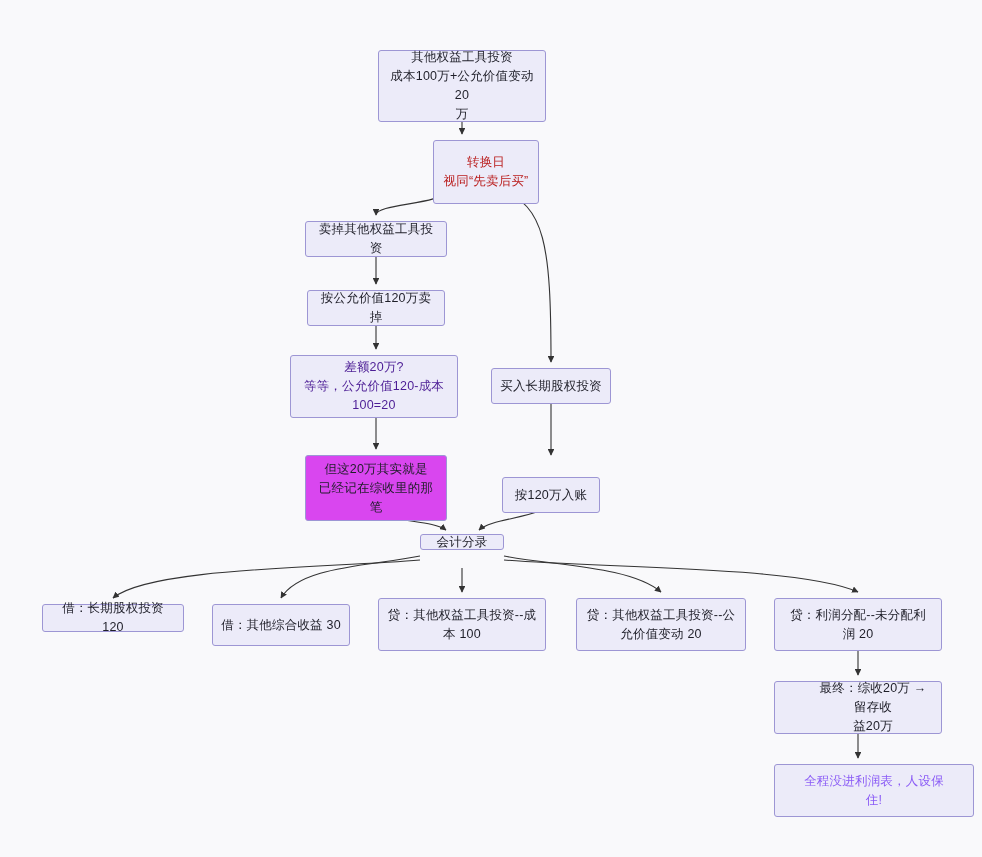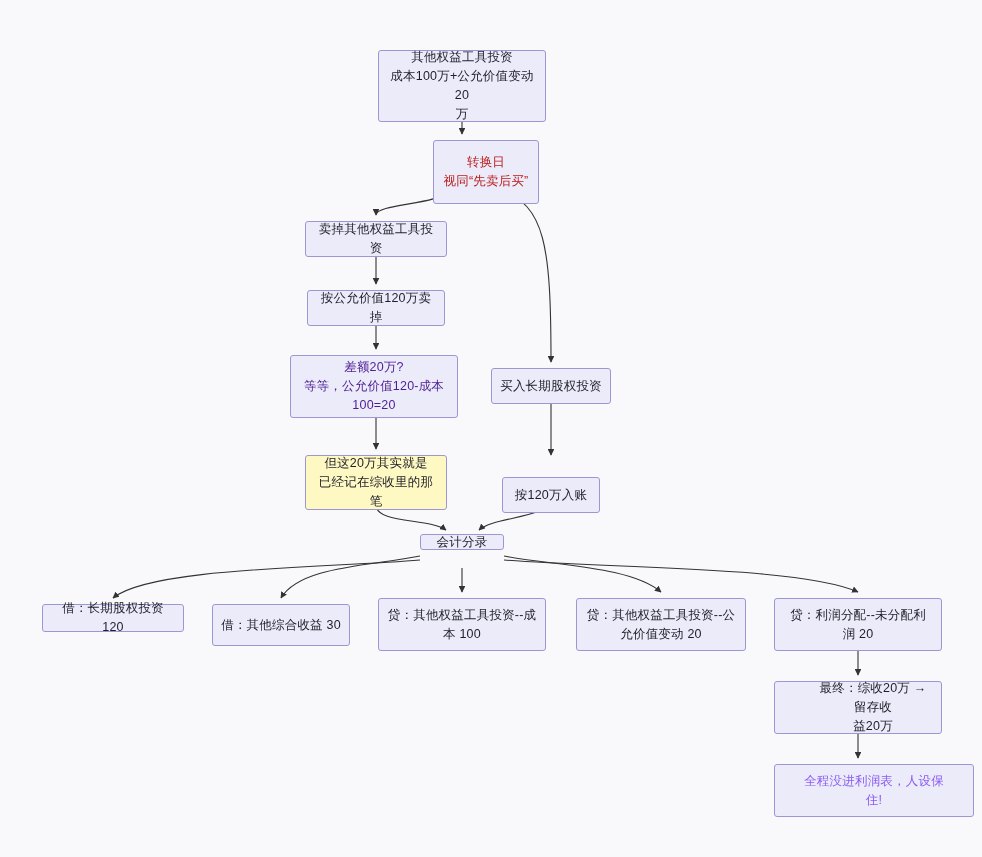--- a/index.html
+++ b/index.html
@@ -80,21 +80,21 @@
       <div class="node" style="left: 378px; top: 50px; width: 168px; height: 72px; background: rgb(236, 235, 249); border-color: rgb(157, 150, 212); color: rgb(30, 30, 40);">其他权益工具投资
 成本100万+公允价值变动20
 万</div>
       <div class="node" style="left: 410px; top: 140px; width: 106px; height: 64px; background: rgb(236, 235, 249); border-color: rgb(157, 150, 212); color: #b91c1c; margin-left: 23px;">转换日
 视同“先卖后买”</div>
       <div class="node" style="left: 305px; top: 221px; width: 142px; height: 36px; background: rgb(236, 235, 249); border-color: rgb(157, 150, 212); color: rgb(30, 30, 40);">卖掉其他权益工具投资</div>
       <div class="node" style="left: 307px; top: 290px; width: 138px; height: 36px; background: rgb(236, 235, 249); border-color: rgb(157, 150, 212); color: rgb(30, 30, 40);">按公允价值120万卖掉</div>
       <div class="node" style="left: 290px; top: 355px; width: 168px; height: 63px; background: rgb(236, 235, 249); border-color: rgb(157, 150, 212); color: #4c1d95;">差额20万?
 等等，公允价值120-成本
 100=20</div>
-      <div class="node" style="left: 305px; top: 455px; width: 142px; height: 55px; background: #fef9c3; border-color: rgb(157, 150, 212); color: rgb(30, 30, 40);">但这20万其实就是
+      <div class="node" style="left: 305px; top: 455px; width: 142px; height: 66px; background: #d946ef; border-color: rgb(157, 150, 212); color: rgb(30, 30, 40);">但这20万其实就是
 已经记在综收里的那笔</div>
       <div class="node" style="left: 491px; top: 368px; width: 120px; height: 36px; background: rgb(236, 235, 249); border-color: rgb(157, 150, 212); color: rgb(30, 30, 40);">买入长期股权投资</div>
       <div class="node" style="left: 502px; top: 461px; width: 98px; height: 36px; background: rgb(236, 235, 249); border-color: rgb(157, 150, 212); color: rgb(30, 30, 40); margin-top: 16px;">按120万入账</div>
       <div class="node" style="left: 420px; top: 534px; width: 84px; height: 16px; background: rgb(236, 235, 249); border-color: rgb(157, 150, 212); color: rgb(30, 30, 40);">会计分录</div>
       <div class="node" style="left: 42px; top: 604px; width: 142px; height: 28px; background: rgb(236, 235, 249); border-color: rgb(157, 150, 212); color: rgb(30, 30, 40);">借：长期股权投资 120</div>
       <div class="node" style="left: 212px; top: 604px; width: 138px; height: 42px; background: rgb(236, 235, 249); border-color: rgb(157, 150, 212); color: rgb(30, 30, 40);">借：其他综合收益 30</div>
       <div class="node" style="left: 378px; top: 598px; width: 168px; height: 53px; background: rgb(236, 235, 249); border-color: rgb(157, 150, 212); color: rgb(30, 30, 40);">贷：其他权益工具投资--成
 本 100</div>
       <div class="node" style="left: 576px; top: 598px; width: 170px; height: 53px; background: rgb(236, 235, 249); border-color: rgb(157, 150, 212); color: rgb(30, 30, 40);">贷：其他权益工具投资--公
 允价值变动 20</div>

